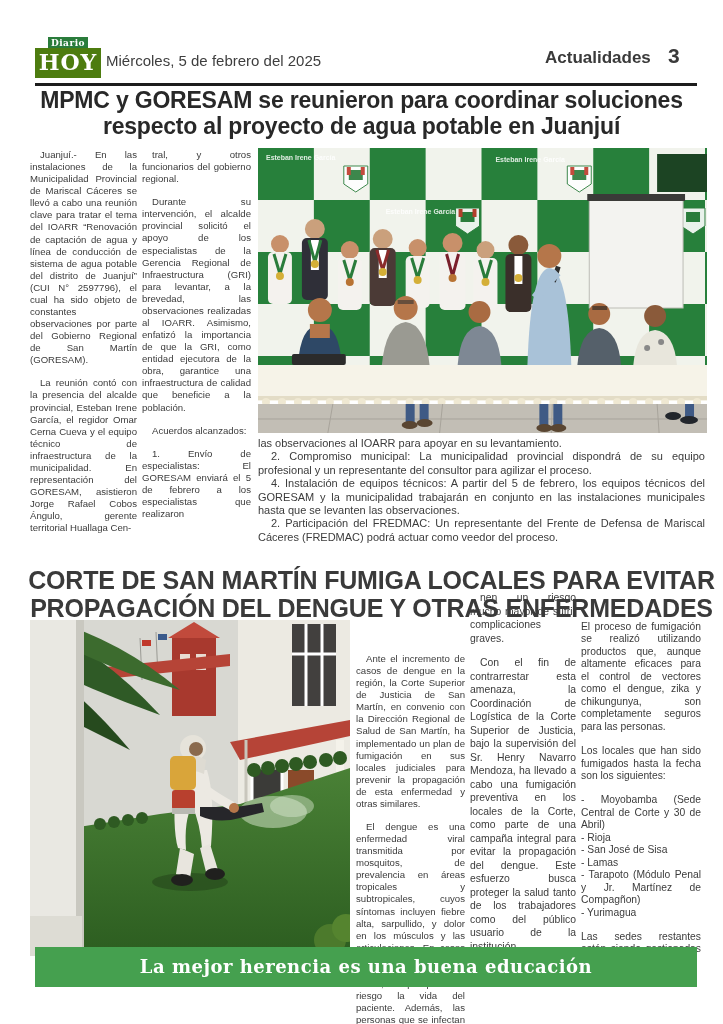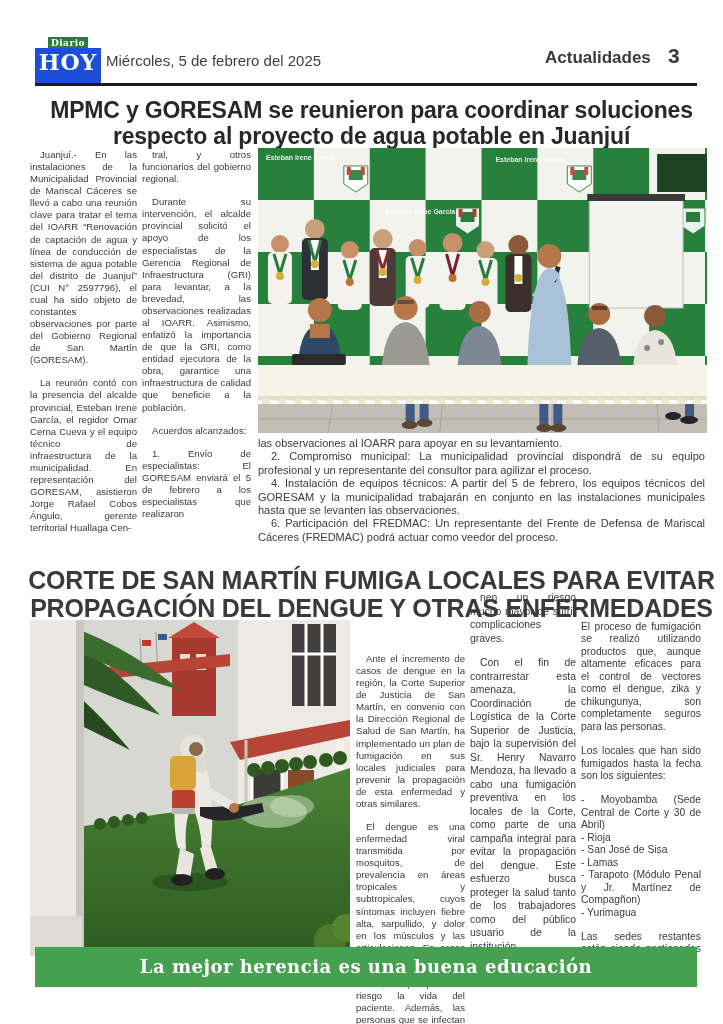--- a/index.html
+++ b/index.html
@@ -4,22 +4,22 @@
 <style>
   html,body{margin:0;padding:0;background:#ffffff;}
   body{font-family:"Liberation Sans",sans-serif;color:#3b3b3b;}
   .page{position:relative;width:723px;height:1024px;background:#ffffff;overflow:hidden;}
 
   
   .masthead{position:absolute;left:35px;top:37px;width:66px;border-radius:14px;}
   .diario-tab{display:block;margin:0 auto;width:40px;background:#2a7c3b;color:#fff;
     font-family:"DejaVu Serif",serif;font-weight:bold;font-size:9px;text-align:center;
     padding:1px 0 0;letter-spacing:.5px;}
-  .hoy-box{display:block;background:#1d4ed8;color:#fff;font-family:"DejaVu Serif",serif;
-    font-weight:bold;font-size:22px;text-align:center;letter-spacing:1px;padding:1px 0 11px;}
+  .hoy-box{display:block;background:#4d7c0f;color:#fff;font-family:"DejaVu Serif",serif;
+    font-weight:bold;font-size:22px;text-align:center;letter-spacing:1px;padding:1px 0 3px;}
   .date{position:absolute;left:106px;top:52px;font-size:15px;color:#3e3e3e;}
   .section-label{position:absolute;left:545px;top:48px;font-size:17px;font-weight:bold;color:#3a3a3a;}
   .page-number{position:absolute;left:668px;top:44px;font-size:21px;font-weight:bold;color:#3a3a3a;}
   .header-rule{position:absolute;left:35px;top:83px;width:662px;height:3px;background:#1c1c1c;}
 
   
   .headline1{position:absolute;left:30px;top:88px;width:663px;text-align:center;
     font-size:23px;font-weight:bold;line-height:1.12;color:#282828;letter-spacing:-.2px;}
   .headline2{position:absolute;left:18px;top:556px;width:687px;text-align:center;
     font-size:25px;font-weight:bold;line-height:1.13;color:#3a3a3a;letter-spacing:-.2px;}
@@ -58,21 +58,21 @@
 
   <div class="masthead">
     <span class="diario-tab">Diario</span>
     <span class="hoy-box">HOY</span>
   </div>
   <div class="date">Miércoles, 5 de febrero del 2025</div>
   <div class="section-label">Actualidades</div>
   <div class="page-number">3</div>
   <div class="header-rule"></div>
 
-  <h1 class="headline1" style="margin:10px;">MPMC y GORESAM se reunieron para coordinar soluciones respecto al proyecto de agua potable en Juanjuí</h1>
+  <h1 class="headline1" style="margin:0;">MPMC y GORESAM se reunieron para coordinar soluciones respecto al proyecto de agua potable en Juanjuí</h1>
 
   <div class="coltext a1-col1">
       <p>Juanjuí.- En las instalaciones de la Municipalidad Provincial de Mariscal Cáceres se llevó a cabo una reunión clave para tratar el tema del IOARR “Renovación de captación de agua y línea de conducción de sistema de agua potable del distrito de Juanjuí” (CUI N° 2597796), el cual ha sido objeto de constantes observaciones por parte del Gobierno Regional de San Martín (GORESAM).</p>
       <p>La reunión contó con la presencia del alcalde provincial, Esteban Irene García, el regidor Omar Cerna Cueva y el equipo técnico de infraestructura de la municipalidad. En representación del GORESAM, asistieron Jorge Rafael Cobos Ángulo, gerente territorial Huallaga Cen-</p>
     </div>
   <div class="coltext a1-col2">
       <p>tral, y otros funcionarios del gobierno regional.</p>
       <p>Durante su intervención, el alcalde provincial solicitó el apoyo de los especialistas de la Gerencia Regional de Infraestructura (GRI) para levantar, a la brevedad, las observaciones realizadas al IOARR. Asimismo, enfatizó la importancia de que la GRI, como entidad ejecutora de la obra, garantice una infraestructura de calidad que beneficie a la población.</p>
       <p>Acuerdos alcanzados:</p>
       <p>1. Envío de especialistas: El GORESAM enviará el 5 de febrero a los especialistas que realizaron</p>
@@ -278,21 +278,21 @@
             <ellipse cx="416" cy="268" rx="8" ry="4"></ellipse>
           </g>
       </g>
     </svg>
   </div>
 
   <div class="coltext tight a1-below">
       <p>las observaciones al IOARR para apoyar en su levantamiento.</p>
       <p>2. Compromiso municipal: La municipalidad provincial dispondrá de su equipo profesional y un representante del consultor para agilizar el proceso.</p>
       <p>4. Instalación de equipos técnicos: A partir del 5 de febrero, los equipos técnicos del GORESAM y la municipalidad trabajarán en conjunto en las instalaciones municipales hasta que se levanten las observaciones.</p>
-      <p>6. Participación del FREDMAC: Un representante del Frente de Defensa de Mariscal Cáceres (FREDMAC) podrá actuar como veedor del proceso.</p>
+      <p>2. Participación del FREDMAC: Un representante del Frente de Defensa de Mariscal Cáceres (FREDMAC) podrá actuar como veedor del proceso.</p>
     </div>
 
   <h2 class="headline2" style="margin:10px;">CORTE DE SAN MARTÍN FUMIGA LOCALES PARA EVITAR PROPAGACIÓN DEL DENGUE Y OTRAS ENFERMEDADES</h2>
 
   <div class="photo2">
     <svg viewBox="0 0 320 336" preserveAspectRatio="none">
       <defs>
         <linearGradient id="lawn" x1="0" y1="0" x2="0" y2="1">
           <stop offset="0" stop-color="#4a8136"></stop>
             <stop offset="1" stop-color="#2c5d20"></stop>

